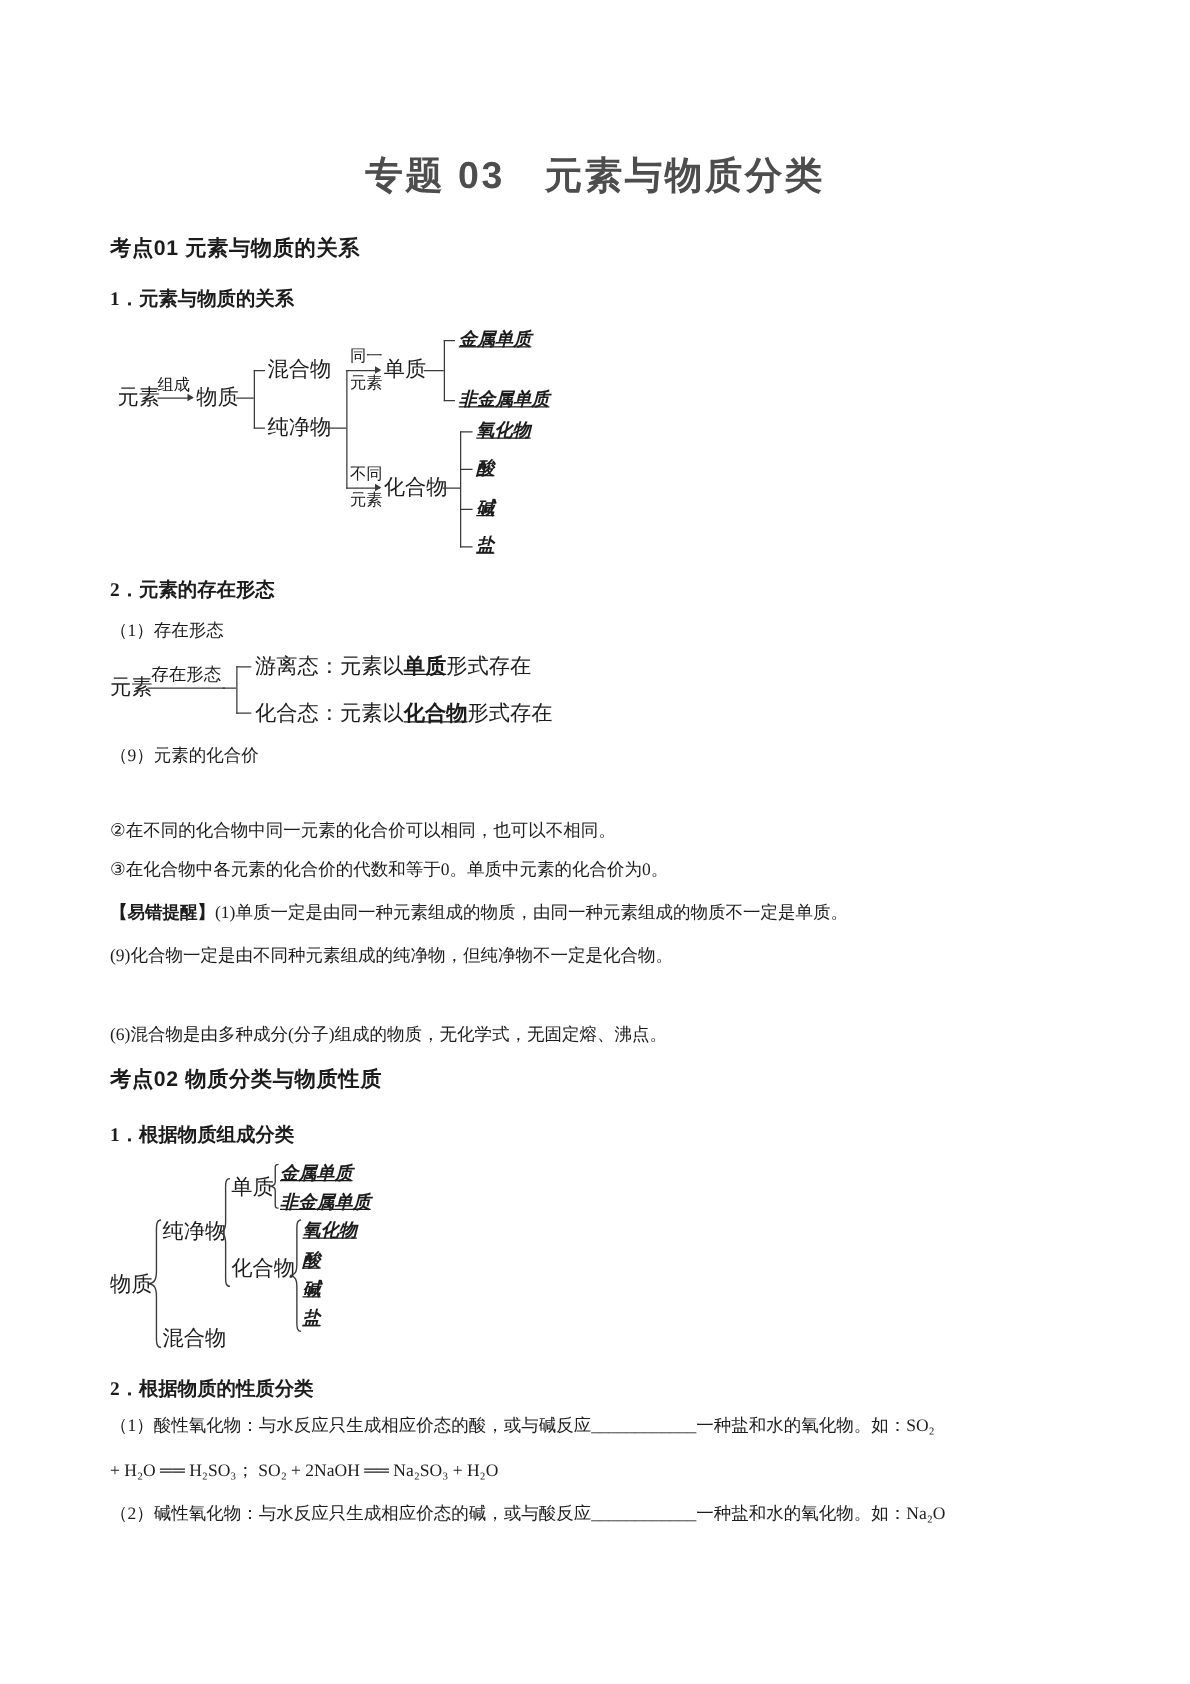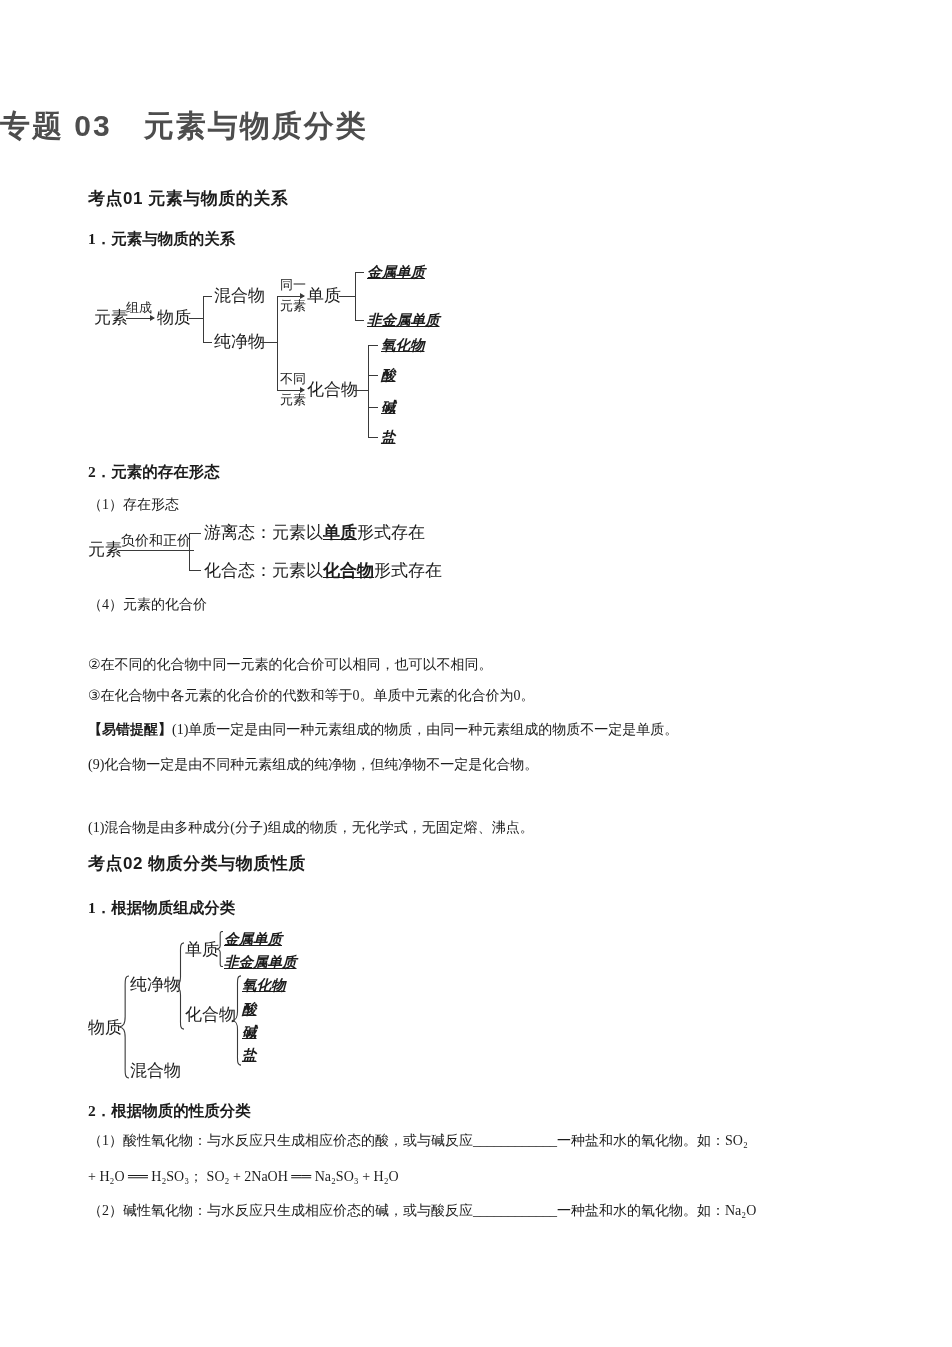--- a/index.html
+++ b/index.html
@@ -2,21 +2,21 @@
 <html><head>
 <meta charset="utf-8">
 <style>
   html,body { margin:0; padding:0; background:#ffffff; }
   .page {
     position:relative; width:952px; height:1347px; background:#ffffff;
     font-family:"Liberation Serif","DejaVu Sans",serif; color:#1c1c1c;
     overflow:hidden;
   }
   .title {
-    position:absolute; top:106px; left:0; width:100%; text-align:left;
+    position:absolute; top:120px; left:0; width:100%; text-align:center;
     font-size:30px; font-weight:bold; color:#4d4d4d; letter-spacing:2px;
     font-family:"Liberation Sans","DejaVu Sans",sans-serif;
   }
   .h2 {
     position:absolute; left:88px; font-size:17px; font-weight:bold;
     font-family:"Liberation Sans","DejaVu Sans",sans-serif; letter-spacing:0.5px;
   }
   .h3 { position:absolute; left:88px; font-size:15.5px; font-weight:bold; }
   .body-line { position:absolute; left:88px; font-size:14px; white-space:nowrap; }
   .tip-label { font-weight:bold; }
@@ -84,36 +84,36 @@
     <span class="node leaf" style="left:293px;top:105px">酸</span>
     <span class="node leaf" style="left:293px;top:137px">碱</span>
     <span class="node leaf" style="left:293px;top:167px">盐</span>
   </div>
 
   <div class="h3" style="top:462px">2．元素的存在形态</div>
   <div class="body-line" style="top:496px">（1）存在形态</div>
 
   <div class="diagram" style="top:524px;left:88px;width:400px;height:64px">
     <span class="node" style="left:0;top:18px">元素</span>
-    <span class="underlabel" style="left:30px;top:7px">负价和正价</span>
+    <span class="underlabel" style="left:30px;top:7px">存在形态</span>
     <div class="hline" style="left:90px;top:26px;width:11px"></div>
     <div class="vline" style="left:101px;top:9px;height:38px"></div>
     <div class="hline" style="left:101px;top:9px;width:12px"></div>
     <div class="hline" style="left:101px;top:46px;width:12px"></div>
     <span class="node" style="left:116px;top:1px"><span>游离态：元素以</span><span class="term">单质</span><span>形式存在</span></span>
     <span class="node" style="left:116px;top:39px"><span>化合态：元素以</span><span class="term">化合物</span><span>形式存在</span></span>
   </div>
 
-  <div class="body-line" style="top:596px">（4）元素的化合价</div>
+  <div class="body-line" style="top:596px">（9）元素的化合价</div>
   <div class="body-line" style="top:656px">②在不同的化合物中同一元素的化合价可以相同，也可以不相同。</div>
   <div class="body-line" style="top:687px">③在化合物中各元素的化合价的代数和等于0。单质中元素的化合价为0。</div>
 
   <div class="body-line" style="top:721px"><span class="tip-label">【易错提醒】</span><span>(1)单质一定是由同一种元素组成的物质，由同一种元素组成的物质不一定是单质。</span></div>
   <div class="body-line" style="top:756px">(9)化合物一定是由不同种元素组成的纯净物，但纯净物不一定是化合物。</div>
-  <div class="body-line" style="top:819px">(1)混合物是由多种成分(分子)组成的物质，无化学式，无固定熔、沸点。</div>
+  <div class="body-line" style="top:819px">(6)混合物是由多种成分(分子)组成的物质，无化学式，无固定熔、沸点。</div>
 
   <div class="h2" style="top:852px">考点02 物质分类与物质性质</div>
   <div class="h3" style="top:898px">1．根据物质组成分类</div>
 
   <div class="diagram" style="top:928px;left:88px;width:280px;height:158px">
     <span class="node" style="left:0;top:92px">物质</span>
     <svg class="brace" style="left:30px;top:47px" width="11" height="104" viewBox="0 0 10 100" preserveAspectRatio="none">
         <path d="M10 1 C6 1 6.5 6 6.5 12 L6.5 40 C6.5 47 5 49.5 1 50 C5 50.5 6.5 53 6.5 60 L6.5 88 C6.5 94 6 99 10 99" fill="none" stroke="#3a3a3a" stroke-width="1.1" vector-effect="non-scaling-stroke"></path>
       </svg>
     <span class="node" style="left:42px;top:49px">纯净物</span>

